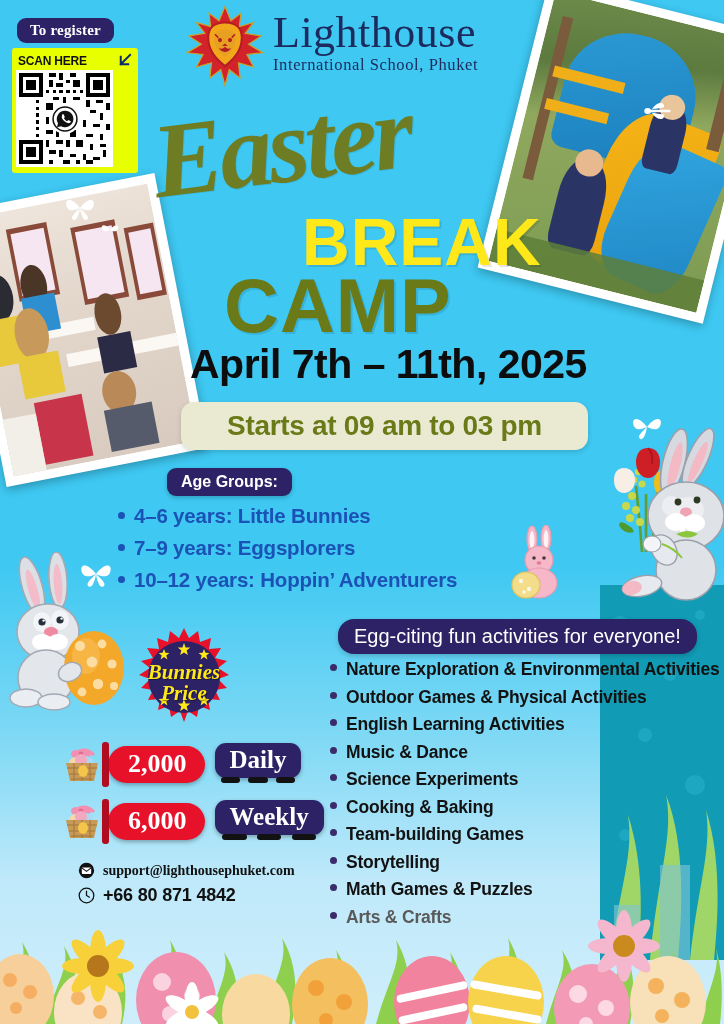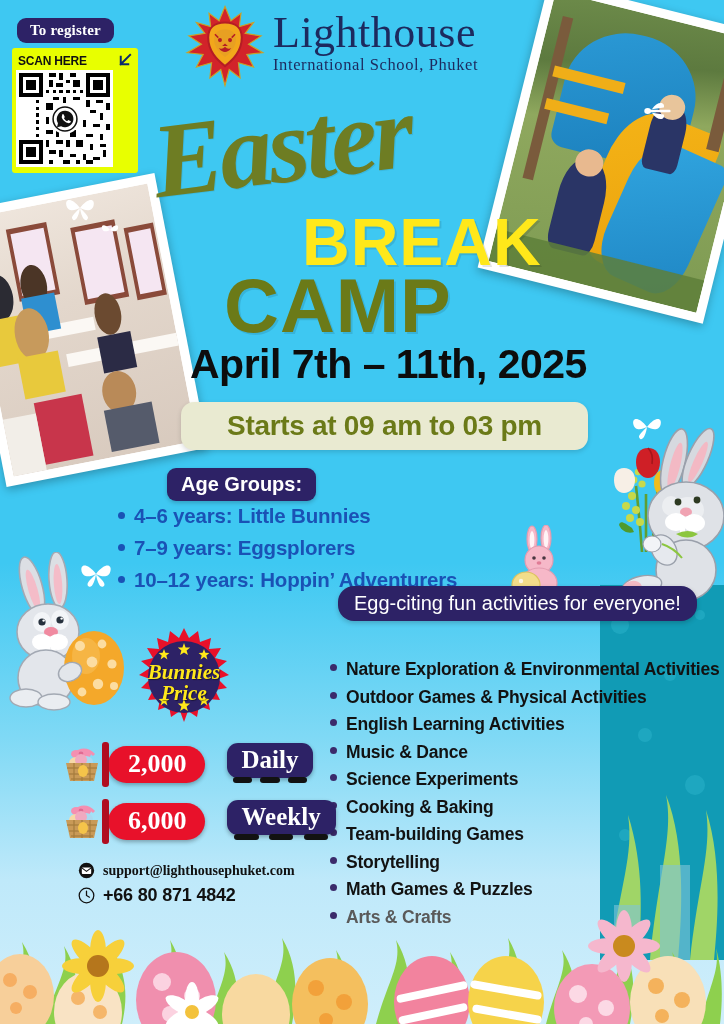--- a/index.html
+++ b/index.html
@@ -157,38 +157,38 @@
   }
   .time-banner span {
     font-size: 28px; font-weight: bold; color: #6b7a18; letter-spacing: -0.3px;
   }
 
   
   .age-badge {
     position: absolute; left: 167px; top: 468px;
     background: #2d2266; color: #fff;
     border-radius: 9px; padding: 5px 14px;
-    font-size: 20px; font-weight: bold;
+    font-size: 16px; font-weight: bold;
     box-shadow: 0 2px 4px rgba(0,0,0,.2);
   }
   .age-list { position: absolute; left: 118px; top: 504px; }
   .age-item {
     display: flex; align-items: baseline;
     font-size: 20.5px; font-weight: bold; color: #1a52b5;
     margin-bottom: 8px; letter-spacing: -0.2px;
   }
   .age-item .dot {
     width: 7px; height: 7px; border-radius: 50%;
     background: #1a52b5; margin-right: 9px; flex: none;
     transform: translateY(-4px);
   }
 
   
   .act-badge {
-    position: absolute; left: 338px; top: 586px;
+    position: absolute; left: 338px; top: 619px;
     background: #2d2266; color: #fff;
     border-radius: 16px; padding: 6px 16px;
     font-size: 20px; font-weight: normal;
     box-shadow: 0 2px 5px rgba(0,0,0,.2);
   }
   .act-list { position: absolute; left: 330px; top: 659px; }
   .act-item {
     display: flex; align-items: baseline;
     font-size: 17.5px; font-weight: bold; color: #121212;
     margin-bottom: 6.5px; letter-spacing: -0.2px;
@@ -222,21 +222,21 @@
     background: #e8112a; color: #fff;
     font-family: "Liberation Serif", serif; font-weight: bold;
     font-size: 26px; padding: 3px 18px 4px 20px;
     border-radius: 20px;
     box-shadow: 0 2px 4px rgba(0,0,0,.3);
   }
   .price-tag::before {
     content:""; position:absolute; left:-6px; top:-4px;
     width:7px; height:calc(100% + 8px); background:#b00d20; border-radius:3px;
   }
-  .period-wrap { position: relative; margin-left: 22px; }
+  .period-wrap { position: relative; margin-left: 10px; }
   .period {
     background: #2d2266; color: #fff;
     font-family: "Liberation Serif", serif; font-weight: bold;
     font-size: 25px; padding: 3px 15px 5px;
     border-radius: 11px;
     box-shadow: 0 2px 4px rgba(0,0,0,.3);
   }
   .period-legs {
     display: flex; justify-content: space-between;
     width: 86%; margin: 3px auto 0;

